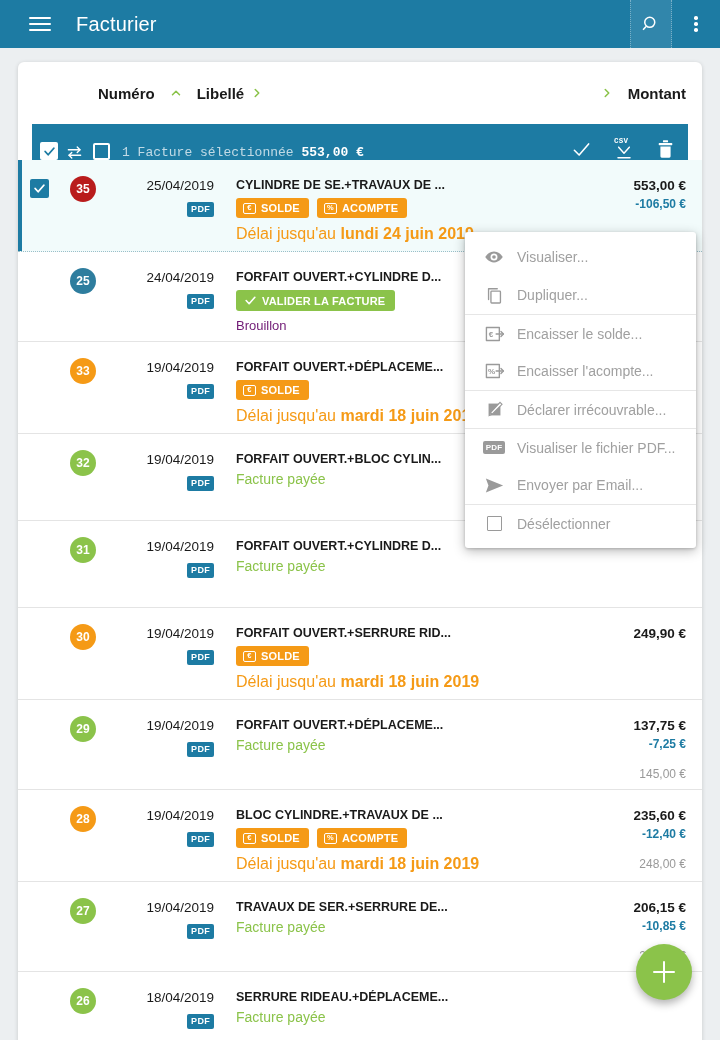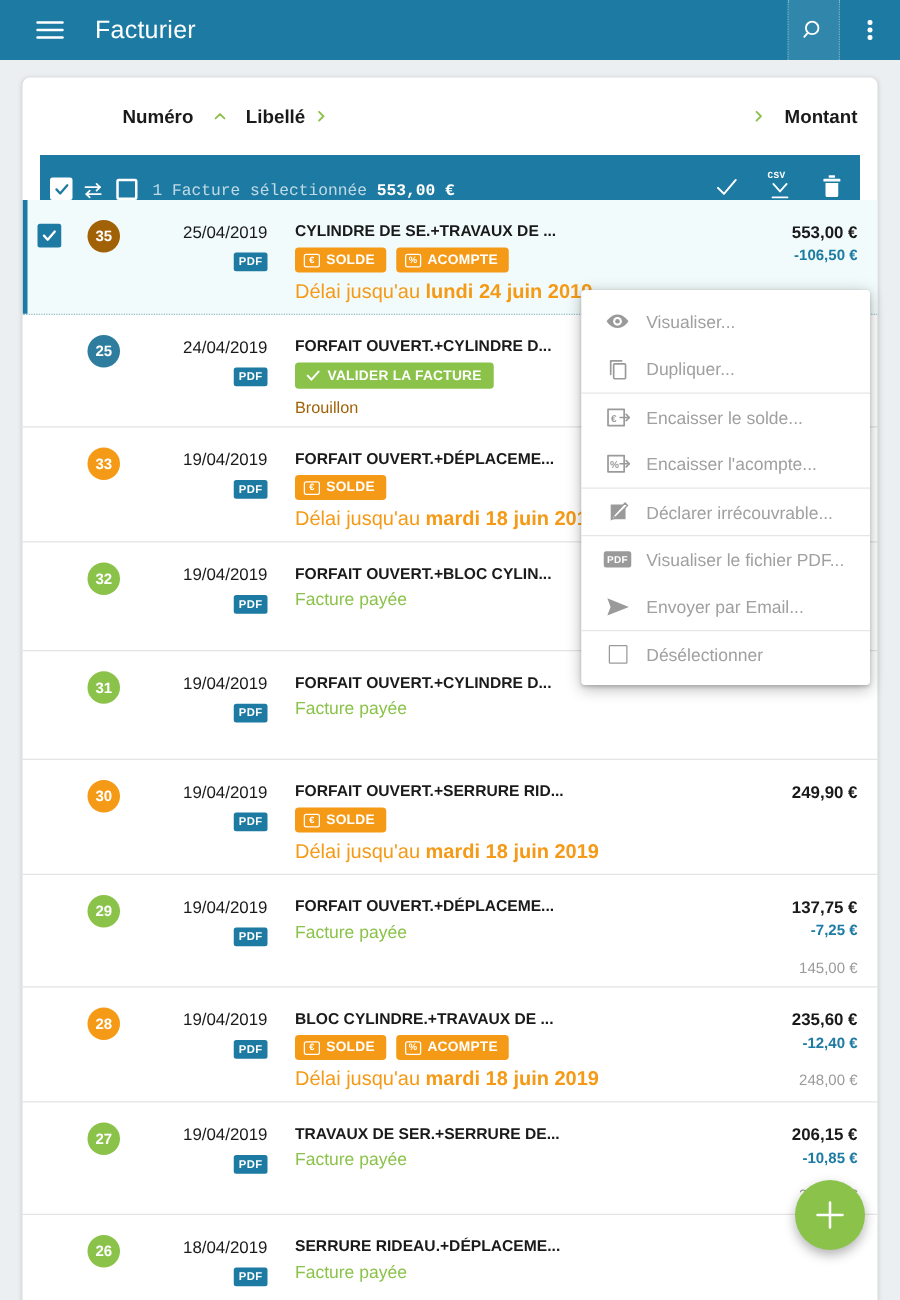--- a/index.html
+++ b/index.html
@@ -139,21 +139,21 @@
   .boxicon {
     width: 13px; height: 11px; border: 1.5px solid #fff; border-radius: 2px;
     position: relative; display:flex; align-items:center; justify-content:center;
     font-size: 7.5px; font-weight: bold; line-height:1;
   }
   .delai {
     margin-top: 7px; font-size: 16px; color: #f59a16;
   }
   .delai b { font-weight: bold; }
   .paid { margin-top: 5px; font-size: 14px; color: #8bc34a; }
-  .brouillon { margin-top: 7px; font-size: 13px; color: #a16207; }
+  .brouillon { margin-top: 7px; font-size: 13px; color: #701a75; }
   .c-amount {
     width: 108px; padding-top: 10px; text-align: right; padding-left: 4px;
   }
   .amt-main { font-size: 13.5px; font-weight: bold; color: #1a1a1a; }
   .amt-sub { font-size: 12px; font-weight: bold; color: #1d7ba3; margin-top: 4px; }
   .amt-tot { font-size: 12px; color: #999; margin-top: 16px; }
 
   
   .ctxmenu {
     position: absolute; left: 465px; top: 232px; width: 231px;
@@ -292,21 +292,21 @@
   <div class="rows">
       <div class="row selected">
         <div class="c-check">
           <div class="rowcheck">
             <svg width="13" height="13" viewBox="0 0 24 24" fill="none" stroke="#fff" stroke-width="3.4" stroke-linecap="round" stroke-linejoin="round">
               <polyline points="4,12 9.5,18 20,6"></polyline>
             </svg>
           </div>
         </div>
         <div class="c-badge">
-          <div class="badge" style="background: #a16207;">35</div>
+          <div class="badge" style="background: #b91c1c;">35</div>
         </div>
         <div class="c-date"><div>25/04/2019</div><div class="pdfbadge">PDF</div></div>
         <div class="c-body">
           <div class="lib">CYLINDRE DE SE.+TRAVAUX DE ...</div>
           <div class="chips">
             <span class="chip">
               <span class="boxicon">€</span>
               <span>SOLDE</span>
             </span>
             <span class="chip">

